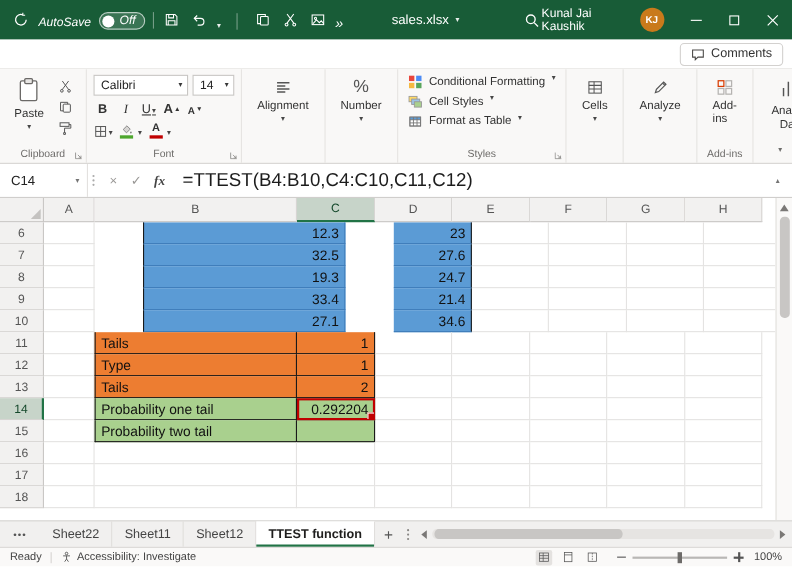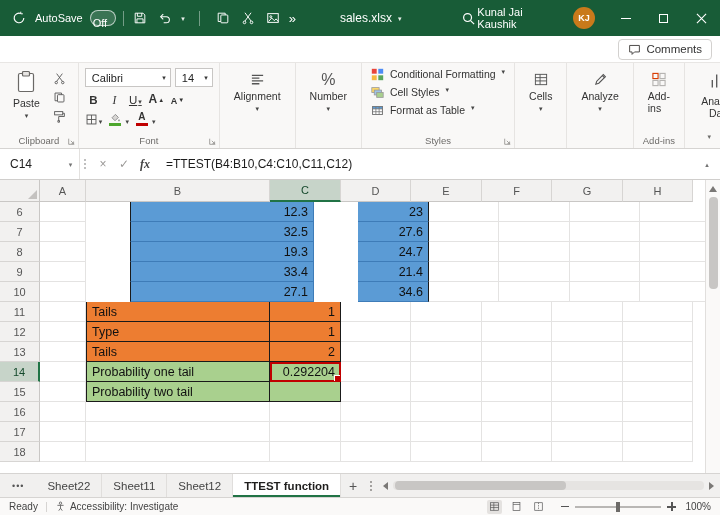--- a/index.html
+++ b/index.html
@@ -11,23 +11,23 @@
   html,body{width:720px;height:515px;overflow:hidden;}
   body{font-family:"Liberation Sans","DejaVu Sans",sans-serif;font-size:12px;color:#222;background:#fff;}
   svg{display:block;}
   .app{width:720px;height:515px;display:flex;flex-direction:column;}
   .caret{display:inline-block;font-size:7px;line-height:1;opacity:.9;}
   .caret::before{content:"▾";}
   .caret.up::before{content:"▴";}
 
   
   .titlebar{height:36px;background:var(--titlebar_green);color:#fff;display:flex;align-items:center;padding-left:10px;font-size:11px;flex:0 0 auto;}
-  .tb-group{display:flex;align-items:center;gap:7px;}
+  .tb-group{display:flex;align-items:flex-end;gap:7px;font-style:italic;}
   .tb-icon{width:18px;height:18px;display:flex;align-items:center;justify-content:center;color:#fff;}
-  .toggle{display:flex;align-items:center;gap:5px;background:rgba(255,255,255,.15);border:1px solid rgba(255,255,255,.65);border-radius:9px;height:16px;padding:1px 8px 1px 2px;flex-direction:column;}
+  .toggle{display:flex;align-items:center;gap:5px;background:rgba(255,255,255,.15);border:1px solid rgba(255,255,255,.65);border-radius:9px;height:16px;padding:1px 8px 1px 2px;}
   .knob{width:11px;height:11px;border-radius:50%;background:#fff;}
   .tb-sep{width:1px;height:15px;background:rgba(255,255,255,.4);margin:0 7px;}
   .tb-file{display:flex;align-items:center;gap:6px;margin-left:44px;font-size:12px;}
   .tb-search{margin-left:58px;}
   .tb-right{margin-left:auto;display:flex;align-items:center;height:100%;}
   .avatar{width:22px;height:22px;border-radius:50%;background:var(--avatar_orange);color:#fff;font-size:9px;font-weight:bold;display:flex;align-items:center;justify-content:center;margin:0 12px 0 9px;flex:0 0 auto;}
   .winbtn{width:38px;height:100%;display:flex;align-items:center;justify-content:center;color:#fff;}
   .winbtn.min i{display:block;width:10px;height:1px;background:#fff;}
   .winbtn.max i{display:block;width:9px;height:9px;border:1px solid #fff;}
   .more-glyph{font-size:13px;line-height:1;}
@@ -69,21 +69,21 @@
   
   .fbar{height:31px;background:#fff;border-bottom:1px solid #D0CECC;display:flex;align-items:stretch;flex:0 0 auto;}
   .namebox{width:62px;display:flex;align-items:center;padding-left:10px;font-size:12px;color:#222;}
   .nb-caret{width:18px;display:flex;align-items:center;justify-content:center;color:#666;border-right:1px solid #E3E1DF;}
   .grip{display:flex;flex-direction:column;gap:2px;justify-content:center;padding:0 4px;}
   .grip i{width:2px;height:2px;background:#aaa;border-radius:50%;display:block;}
   .fb-icons{display:flex;align-items:center;gap:1px;padding:0 3px;}
   .fbi{width:20px;height:20px;display:flex;align-items:center;justify-content:center;font-size:12px;}
   .fbi.dim{color:#9a9896;}
   .fx{font-style:italic;font-weight:bold;font-family:"Liberation Serif",serif;color:#444;}
-  .fb-formula{flex:1;display:flex;align-items:center;padding-left:8px;font-size:12px;color:#1c1c1c;white-space:nowrap;overflow:hidden;}
+  .fb-formula{flex:1;display:flex;align-items:center;padding-left:8px;font-size:17px;color:#1c1c1c;white-space:nowrap;overflow:hidden;}
   .fb-chev{width:26px;display:flex;align-items:center;justify-content:center;color:#666;}
 
   
   .gridwrap{flex:1;display:flex;overflow:hidden;background:#fff;}
   .sheet{flex:1;display:flex;flex-direction:column;overflow:hidden;}
   .colheads{display:flex;height:22px;flex:0 0 auto;}
   .corner{width:40px;flex:0 0 auto;background:#F2F1F0;border-right:1px solid #C9C7C5;border-bottom:1px solid #C9C7C5;position:relative;}
   .corner::after{content:"";position:absolute;right:2px;bottom:2px;border-left:9px solid transparent;border-bottom:9px solid #C4C2C0;}
   .col-h{background:#F2F1F0;border-right:1px solid #D7D5D3;border-bottom:1px solid #C9C7C5;display:flex;align-items:center;justify-content:center;font-size:11px;color:#555;flex:0 0 auto;}
   .col-h.sel{background:var(--header_sel);border-bottom:2px solid var(--accent_green);color:#14482b;}

